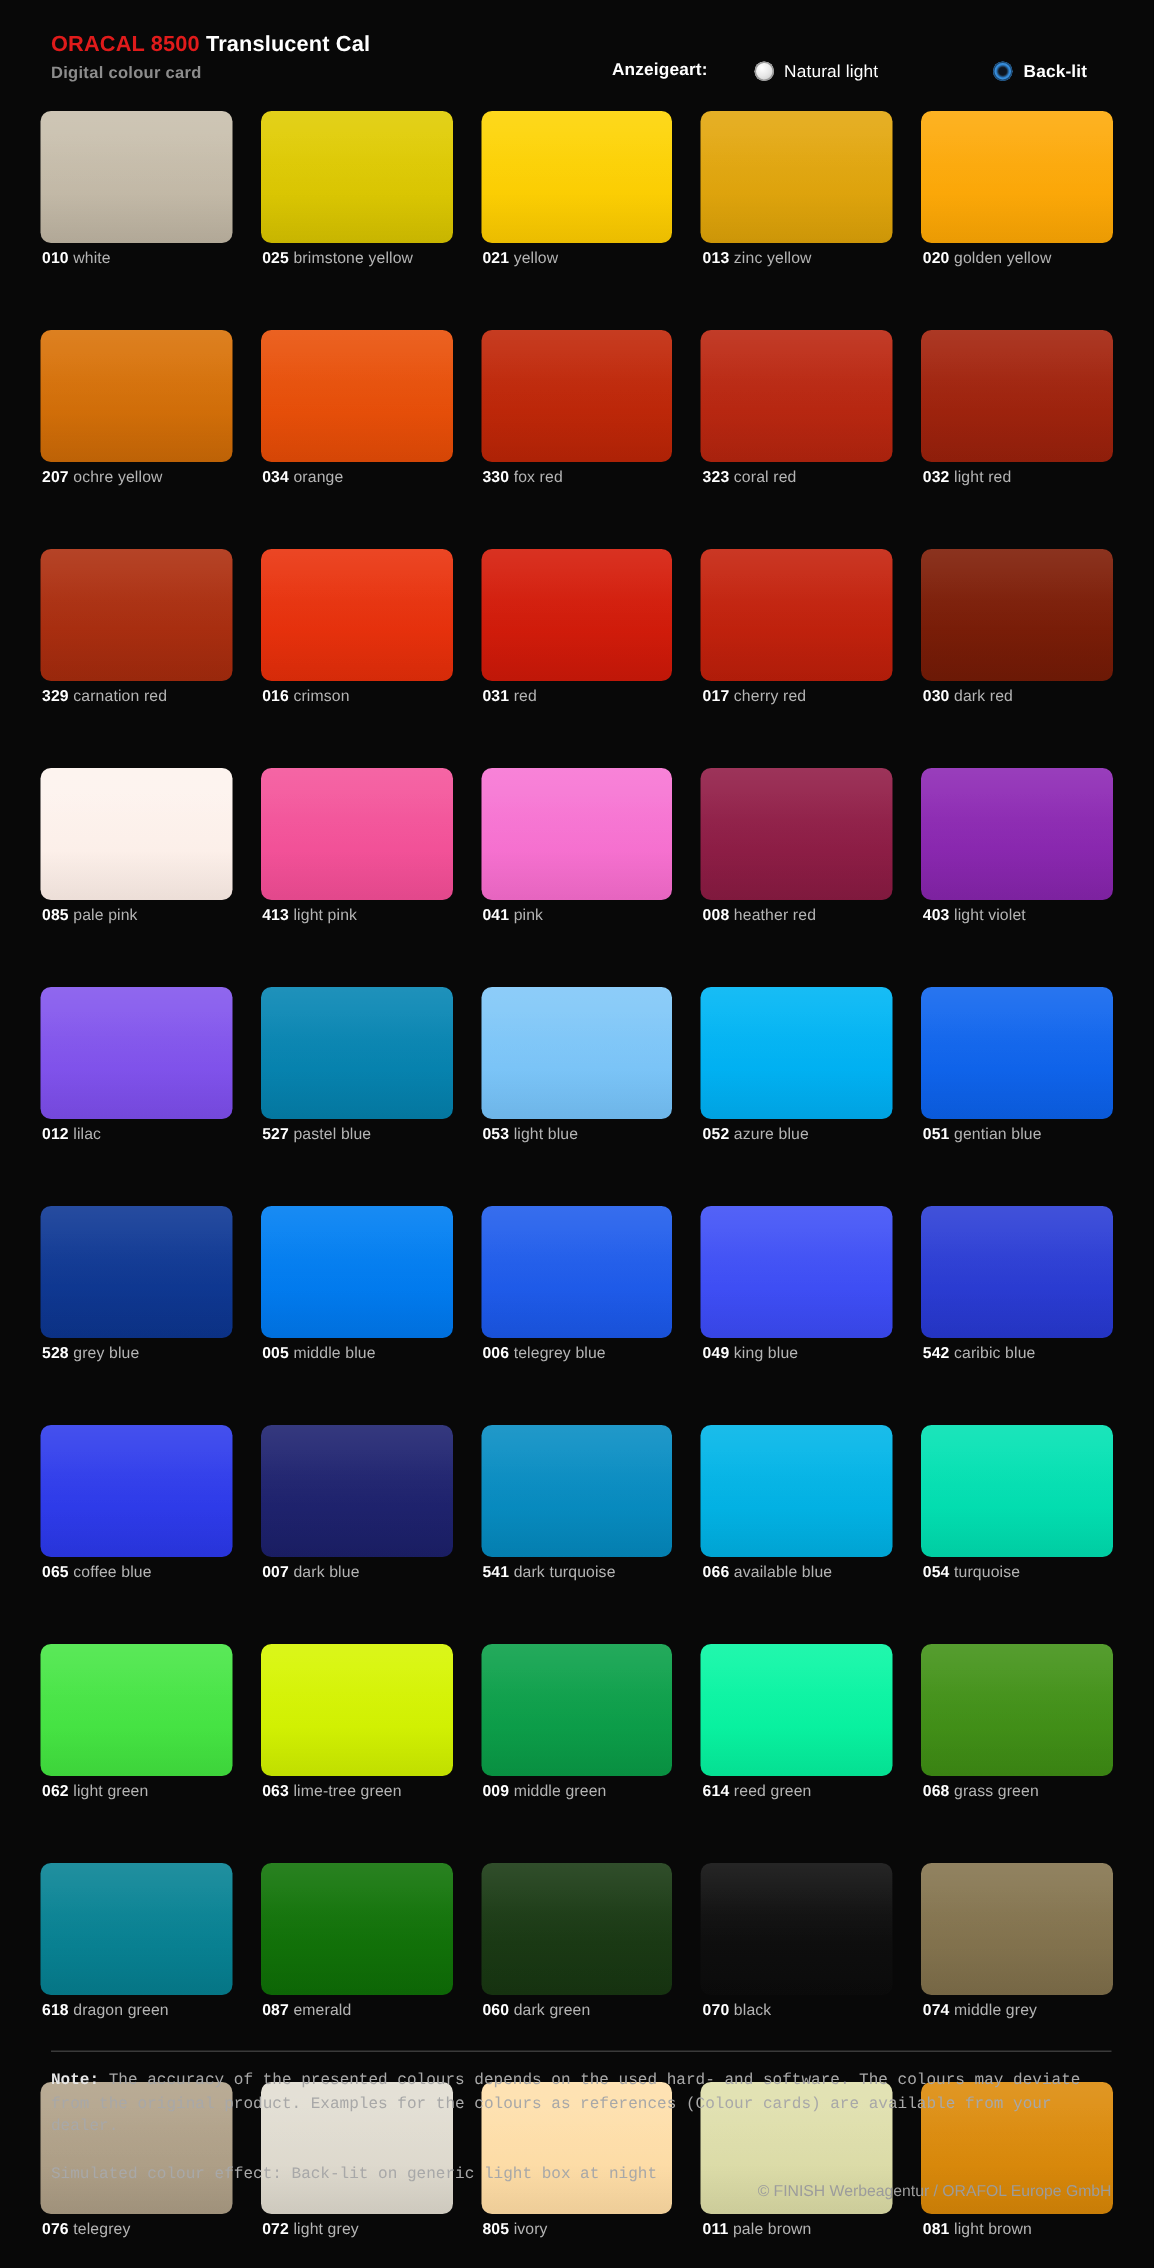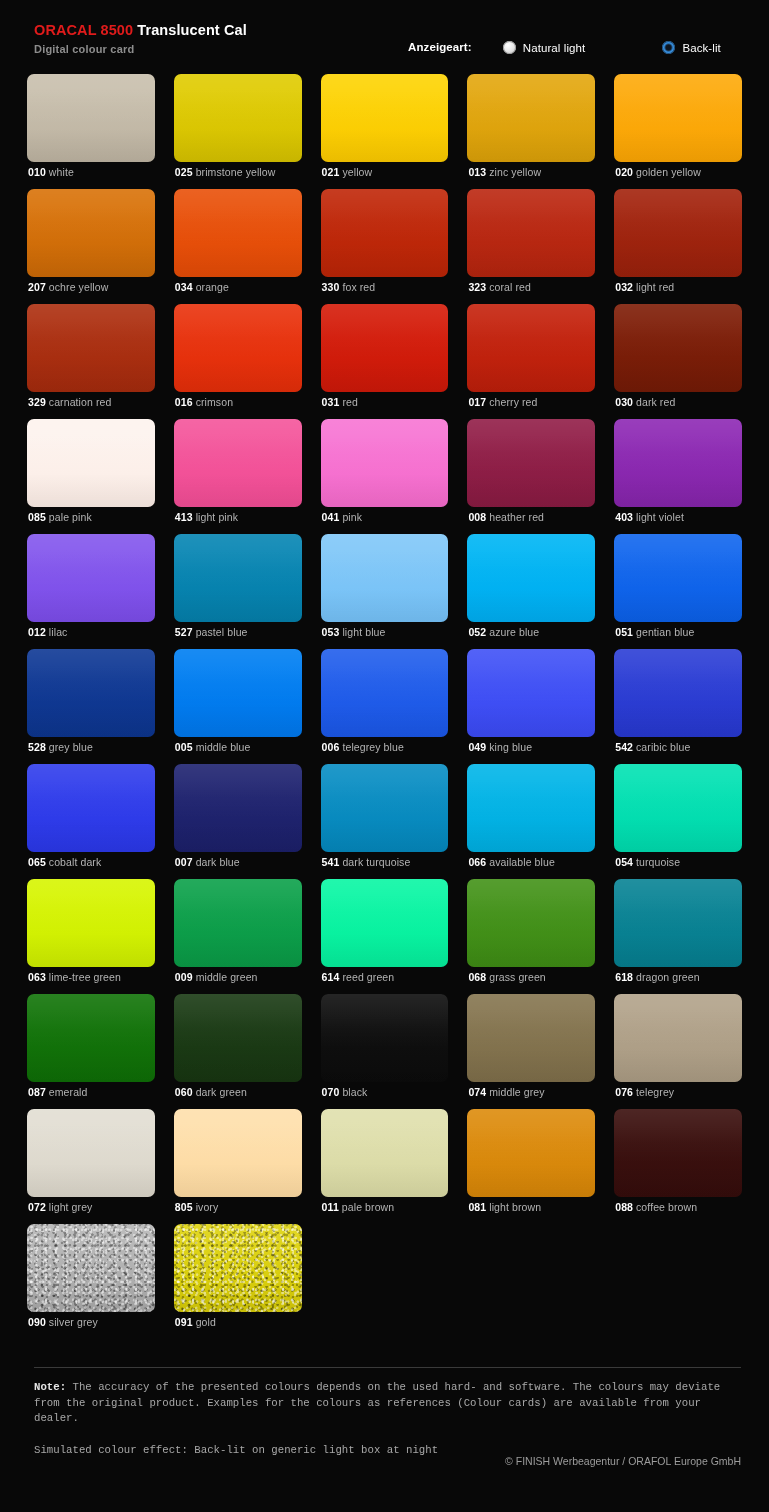--- a/index.html
+++ b/index.html
@@ -35,21 +35,21 @@
   .lightmode{
     position:absolute;left:408px;top:41px;
     display:flex;align-items:flex-start;gap:17px;
     white-space:nowrap;
   }
   .lm-label{
     color:#ffffff;font-size:11.5px;font-weight:bold;letter-spacing:.1px;
     margin-right:14px;
   }
   .radio-opt{display:flex;align-items:center;margin-right:60px;}
-  .radio-opt:last-child{margin-right:0;}
+  .radio-opt:last-child{margin-right:0;font-weight:bold;}
   .radio{
     width:13px;height:13px;border-radius:50%;
     margin-right:7px;flex:0 0 auto;position:relative;
   }
   .radio.off{
     background:radial-gradient(circle at 38% 32%, #ffffff 0%, #e9e9e9 45%, #bdbdbd 100%);
     box-shadow:inset 0 0 0 1px #9a9a9a;
   }
   .radio.on{
     background:radial-gradient(circle at 50% 50%, #1f2b3a 0%, #16202c 30%, #2f86d6 48%, #55a8ef 72%, #2b6fae 100%);
@@ -64,21 +64,21 @@
   
   .grid{
     position:relative;
     padding:0 27px;
     display:grid;
     grid-template-columns:repeat(5, 1fr);
     column-gap:19px;
     row-gap:0px;
   }
   .cell{
-    height:115px;
+    height:146px;
     position:relative;
   }
   .swatch{
     height:88px;
     border-radius:7px;
     position:relative;
     overflow:hidden;
   }
   .swatch::after{
     content:"";
@@ -300,37 +300,41 @@
       <div class="cell">
         <div class="swatch" style="background: linear-gradient(rgb(67, 84, 246) 0%, rgb(67, 84, 246) 18%, rgb(58, 73, 242) 100%);"></div>
         <div class="cap"><span class="code">049</span><span class="nm">king blue</span></div>
       </div>
       <div class="cell">
         <div class="swatch" style="background: linear-gradient(rgb(47, 65, 214) 0%, rgb(47, 65, 214) 18%, rgb(38, 55, 205) 100%);"></div>
         <div class="cap"><span class="code">542</span><span class="nm">caribic blue</span></div>
       </div>
       <div class="cell">
         <div class="swatch" style="background: linear-gradient(rgb(51, 64, 236) 0%, rgb(51, 64, 236) 18%, rgb(42, 55, 230) 100%);"></div>
-        <div class="cap"><span class="code">065</span><span class="nm">cobalt dark</span></div>
+        <div class="cap"><span class="code">065</span><span class="nm">coffee blue</span></div>
       </div>
       <div class="cell">
         <div class="swatch" style="background: linear-gradient(rgb(34, 38, 114) 0%, rgb(34, 38, 114) 18%, rgb(27, 31, 104) 100%);"></div>
         <div class="cap"><span class="code">007</span><span class="nm">dark blue</span></div>
       </div>
       <div class="cell">
         <div class="swatch" style="background: linear-gradient(rgb(12, 143, 196) 0%, rgb(12, 143, 196) 18%, rgb(4, 134, 186) 100%);"></div>
         <div class="cap"><span class="code">541</span><span class="nm">dark turquoise</span></div>
       </div>
       <div class="cell">
         <div class="swatch" style="background: linear-gradient(rgb(5, 182, 232) 0%, rgb(5, 182, 232) 18%, rgb(0, 173, 223) 100%);"></div>
         <div class="cap"><span class="code">066</span><span class="nm">available blue</span></div>
       </div>
       <div class="cell">
         <div class="swatch" style="background: linear-gradient(rgb(6, 226, 180) 0%, rgb(6, 226, 180) 18%, rgb(0, 217, 172) 100%);"></div>
         <div class="cap"><span class="code">054</span><span class="nm">turquoise</span></div>
+      </div>
+      <div class="cell">
+        <div class="swatch" style="background: linear-gradient(rgb(75, 230, 73) 0%, rgb(75, 230, 73) 18%, rgb(65, 224, 62) 100%);"></div>
+        <div class="cap"><span class="code">062</span><span class="nm">light green</span></div>
       </div>
       <div class="cell">
         <div class="swatch" style="background: linear-gradient(rgb(215, 245, 5) 0%, rgb(215, 245, 5) 18%, rgb(204, 236, 0) 100%);"></div>
         <div class="cap"><span class="code">063</span><span class="nm">lime-tree green</span></div>
       </div>
       <div class="cell">
         <div class="swatch" style="background: linear-gradient(rgb(16, 162, 77) 0%, rgb(16, 162, 77) 18%, rgb(9, 152, 69) 100%);"></div>
         <div class="cap"><span class="code">009</span><span class="nm">middle green</span></div>
       </div>
       <div class="cell">

